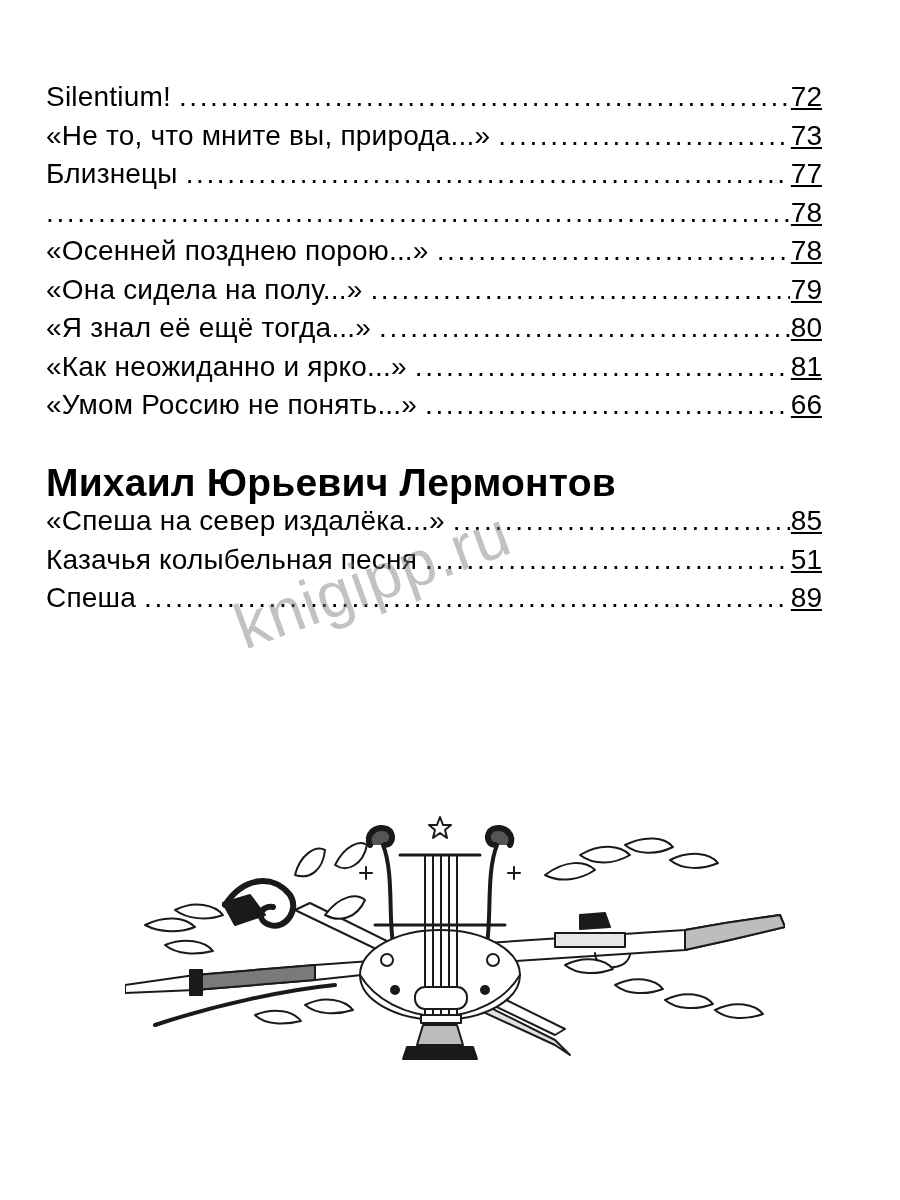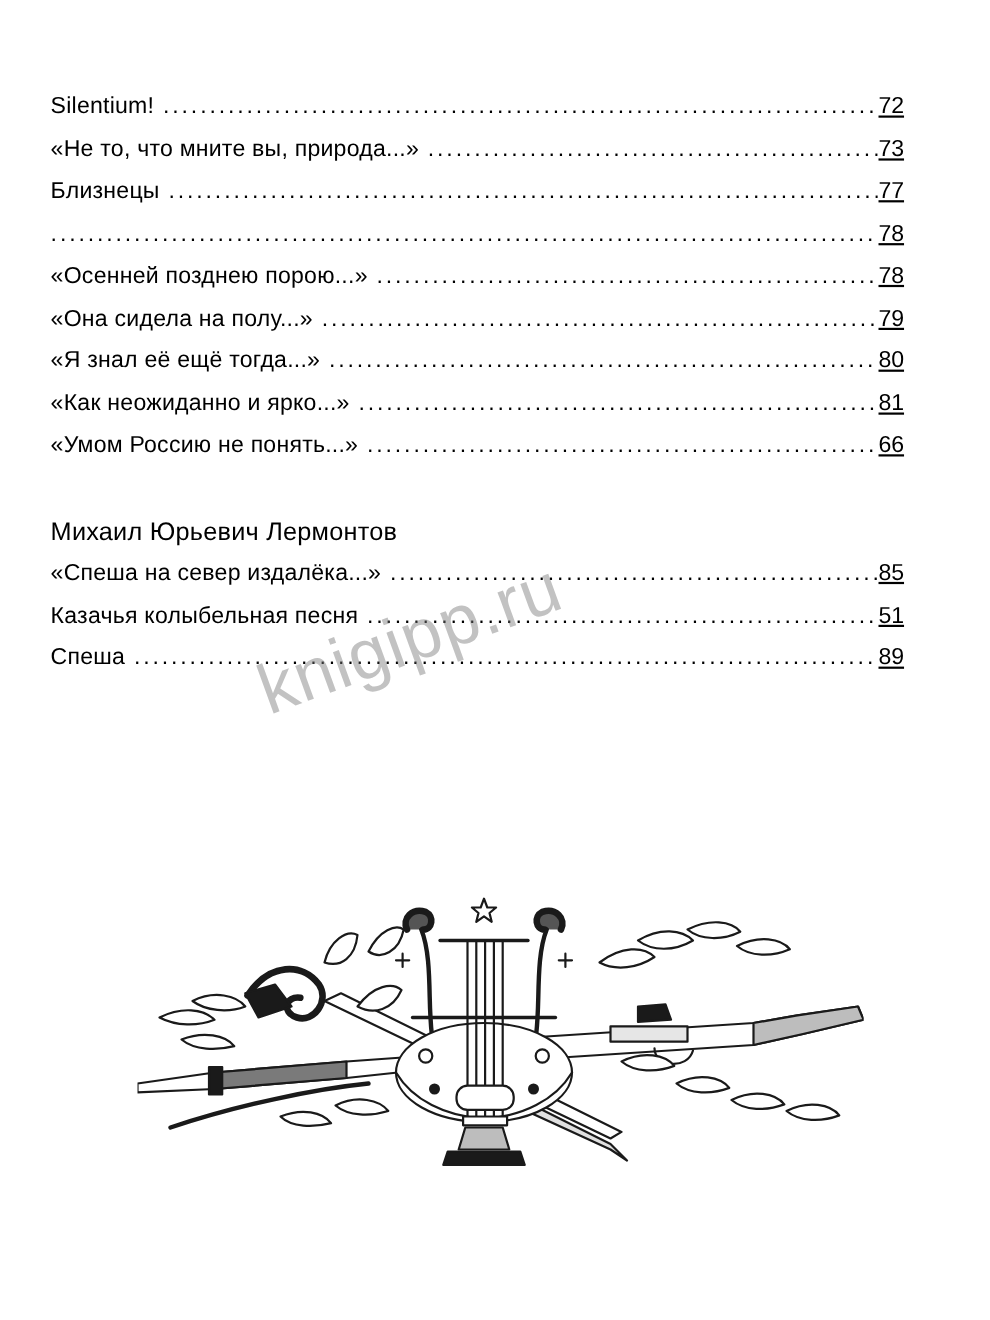--- a/index.html
+++ b/index.html
@@ -22,21 +22,21 @@
       width: 776px;
     }
     .toc-section {
       margin: 0;
       padding: 0;
     }
     .toc-entry {
       display: flex;
       align-items: center;
       height: 38.5px;
-      font-size: 21px;
+      font-size: 28px;
       line-height: 38.5px;
       white-space: nowrap;
       overflow: hidden;
     }
     .toc-title {
       flex: 0 0 auto;
       padding-right: 8px;
       letter-spacing: 0.2px;
     }
     .toc-leader {
@@ -49,22 +49,22 @@
     .toc-leader::before {
       content: "................................................................................................................................................................................................................";
     }
     .toc-page {
       flex: 0 0 auto;
       text-align: right;
       padding-left: 1px;
       text-decoration: underline;
     }
     .author-heading {
-      font-weight: normal;
-      font-size: 23px;
+      font-weight: bold;
+      font-size: 39px;
       line-height: 38.5px;
       height: 38.5px;
       margin-top: 39px;
       letter-spacing: 0.2px;
     }
     .watermark {
       position: absolute;
       left: 250px;
       top: 590px;
       font-size: 64px;

